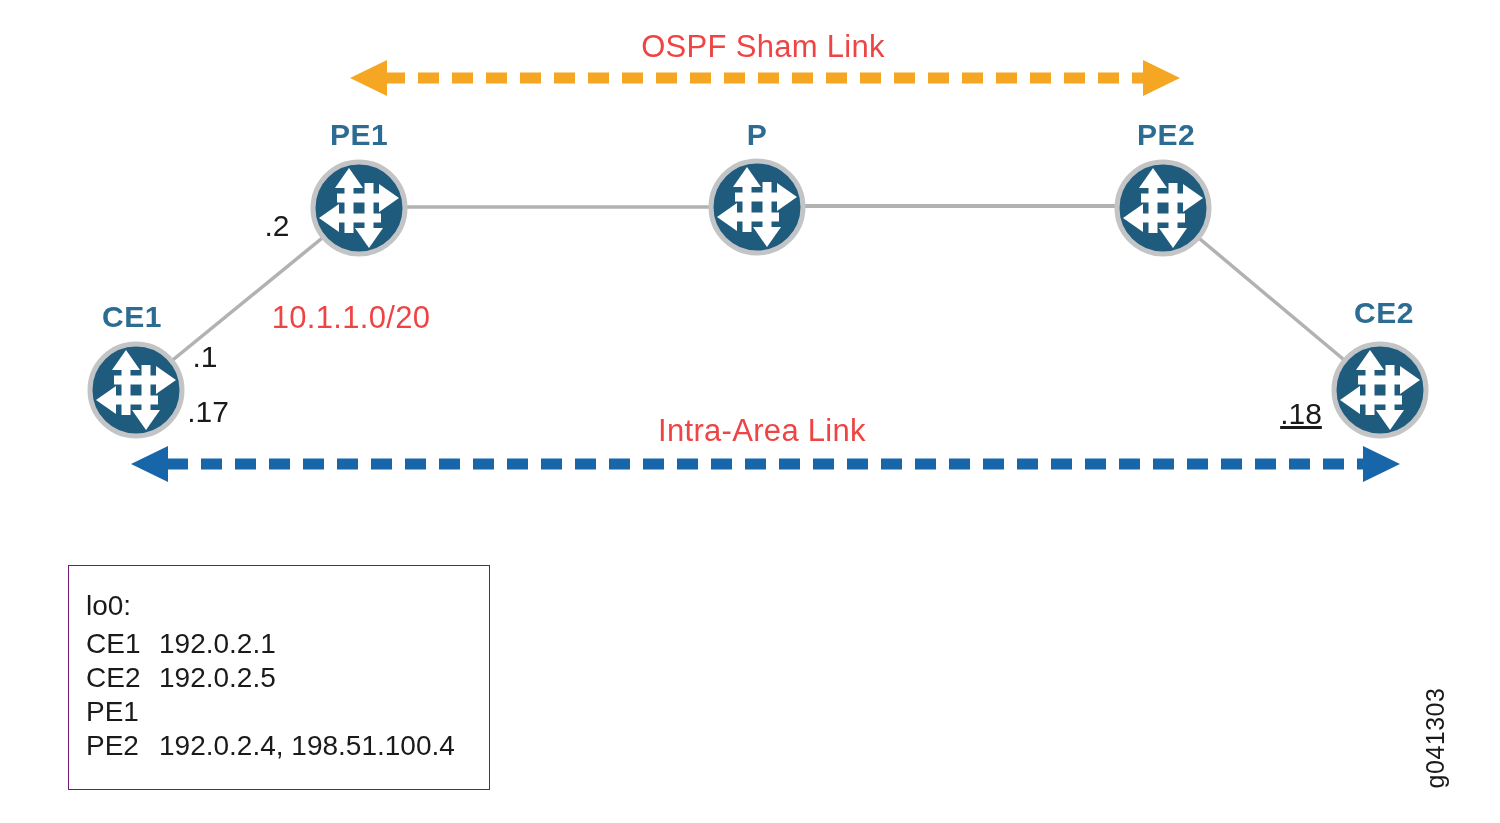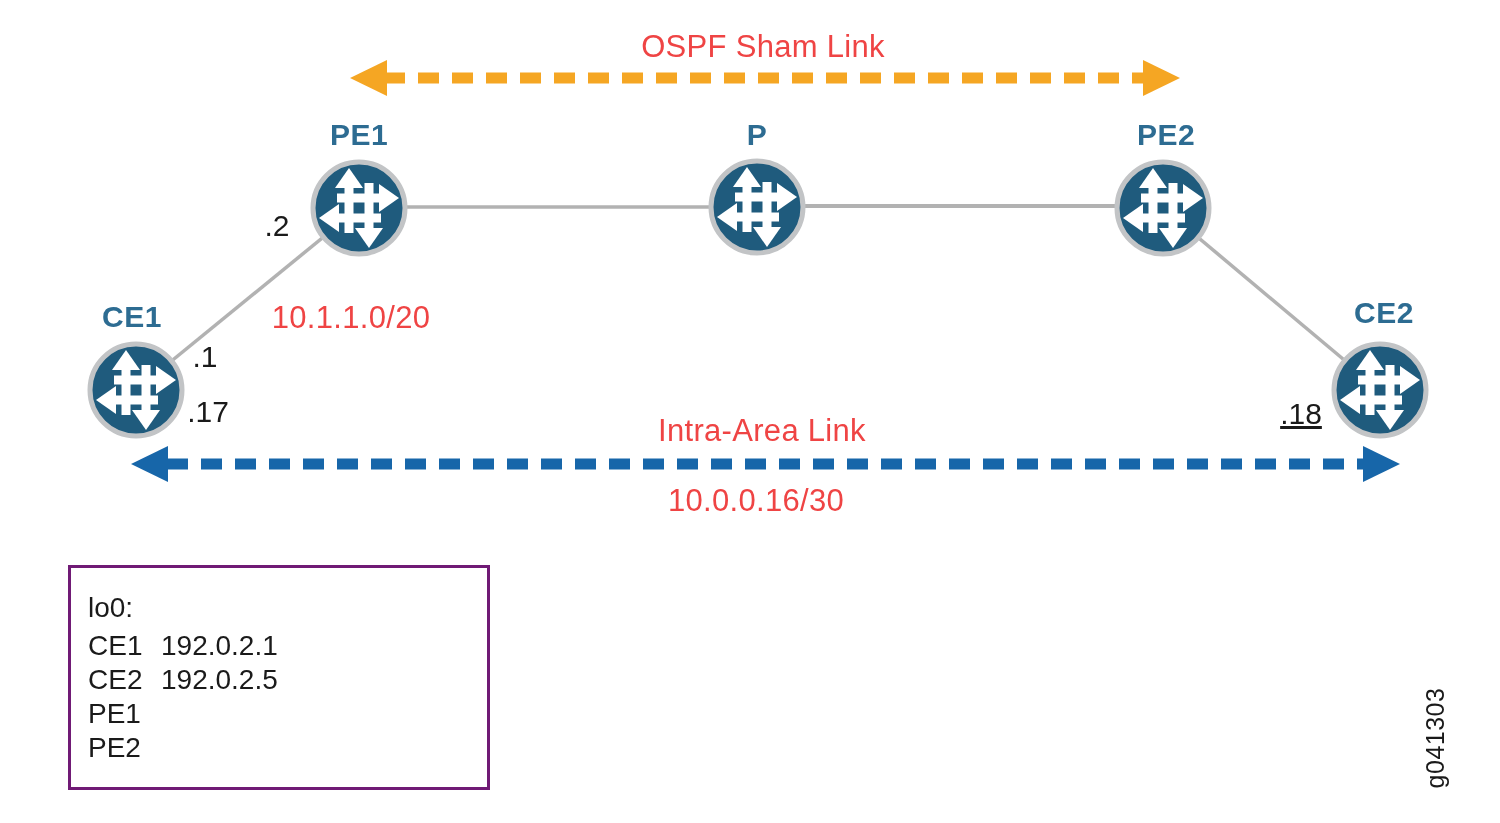--- a/index.html
+++ b/index.html
@@ -9,21 +9,21 @@
   }
   svg.layer{position:absolute;left:0;top:0;z-index:0;}
   .node{position:absolute;width:100px;height:100px;z-index:2;}
   .node svg{display:block;width:100%;height:100%;}
   .lbl{position:absolute;transform:translate(-50%,-50%);white-space:nowrap;z-index:3;line-height:1;}
   .node-label{font-size:30px;font-weight:700;color:#2d6c92;letter-spacing:.5px;}
   .black-label{font-size:30px;font-weight:400;color:#1a1a1a;}
   .link-title{font-size:31px;font-weight:400;color:#ef4444;letter-spacing:.3px;}
   .legend-box{
     position:absolute;left:68px;top:565px;width:422px;height:225px;
-    border:3px solid #701a75;box-sizing:border-box;background:#fff;
+    border:1px solid #701a75;box-sizing:border-box;background:#fff;
     padding:23px 0 0 17px;z-index:3;
   }
   .legend-heading{font-size:28px;line-height:34px;margin-bottom:4px;}
   .legend-row{display:flex;font-size:28px;line-height:34px;}
   .legend-dev{width:73px;flex:none;}
   .figure-id{
     position:absolute;left:1435px;top:738px;z-index:3;
     transform:translate(-50%,-50%) rotate(-90deg);
     font-size:25px;color:#1a1a1a;white-space:nowrap;letter-spacing:.5px;
   }
@@ -120,21 +120,20 @@
   </div>
 
   <div class="lbl node-label" style="left:359px;top:135px;">PE1</div>
   <div class="lbl node-label" style="left:757px;top:135px;">P</div>
   <div class="lbl node-label" style="left:1166px;top:135px;">PE2</div>
   <div class="lbl node-label" style="left:132px;top:317px;">CE1</div>
   <div class="lbl node-label" style="left:1384px;top:313px;">CE2</div>
 
   <div class="lbl link-title" style="left:763px;top:46px;">OSPF Sham Link</div>
   <div class="lbl link-title" style="left:762px;top:430px;text-align:center;">Intra-Area Link</div>
-  <div class="lbl link-title" style="left:756px;top:500px;">10.0.0.16/30</div>
   <div class="lbl link-title" style="left:351px;top:317px;">10.1.1.0/20</div>
 
   <div class="lbl black-label" style="left:277px;top:226px;">.2</div>
   <div class="lbl black-label" style="left:205px;top:357px;">.1</div>
   <div class="lbl black-label" style="left:208px;top:412px;">.17</div>
   <div class="lbl black-label" style="left:1301px;top:414px;text-decoration:underline;">.18</div>
 
   <div class="legend-box">
     <div class="legend-heading">lo0:</div>
     <div class="legend-row">
@@ -143,18 +142,19 @@
     </div>
     <div class="legend-row">
       <span class="legend-dev">CE2</span>
       <span>192.0.2.5</span>
     </div>
     <div class="legend-row">
       <span class="legend-dev">PE1</span>
     </div>
     <div class="legend-row">
       <span class="legend-dev">PE2</span>
+      <span>192.0.2.4, 198.51.100.4</span>
     </div>
   </div>
 
   <div class="figure-id">g041303</div>
 
 </div>
 
 </body></html>

